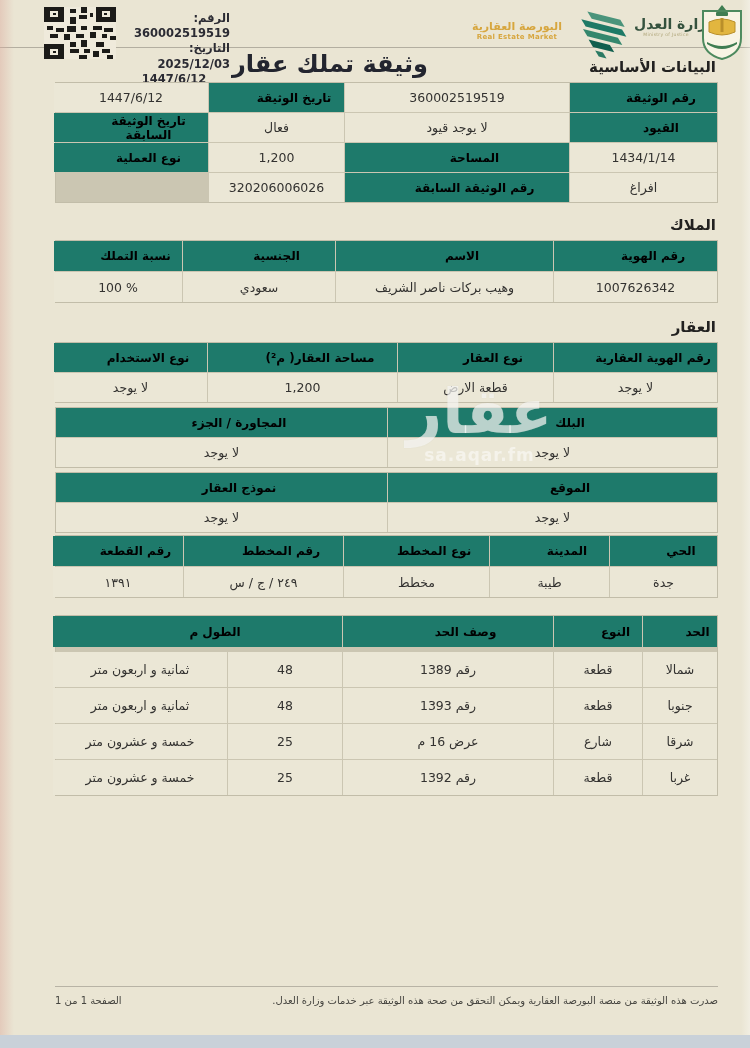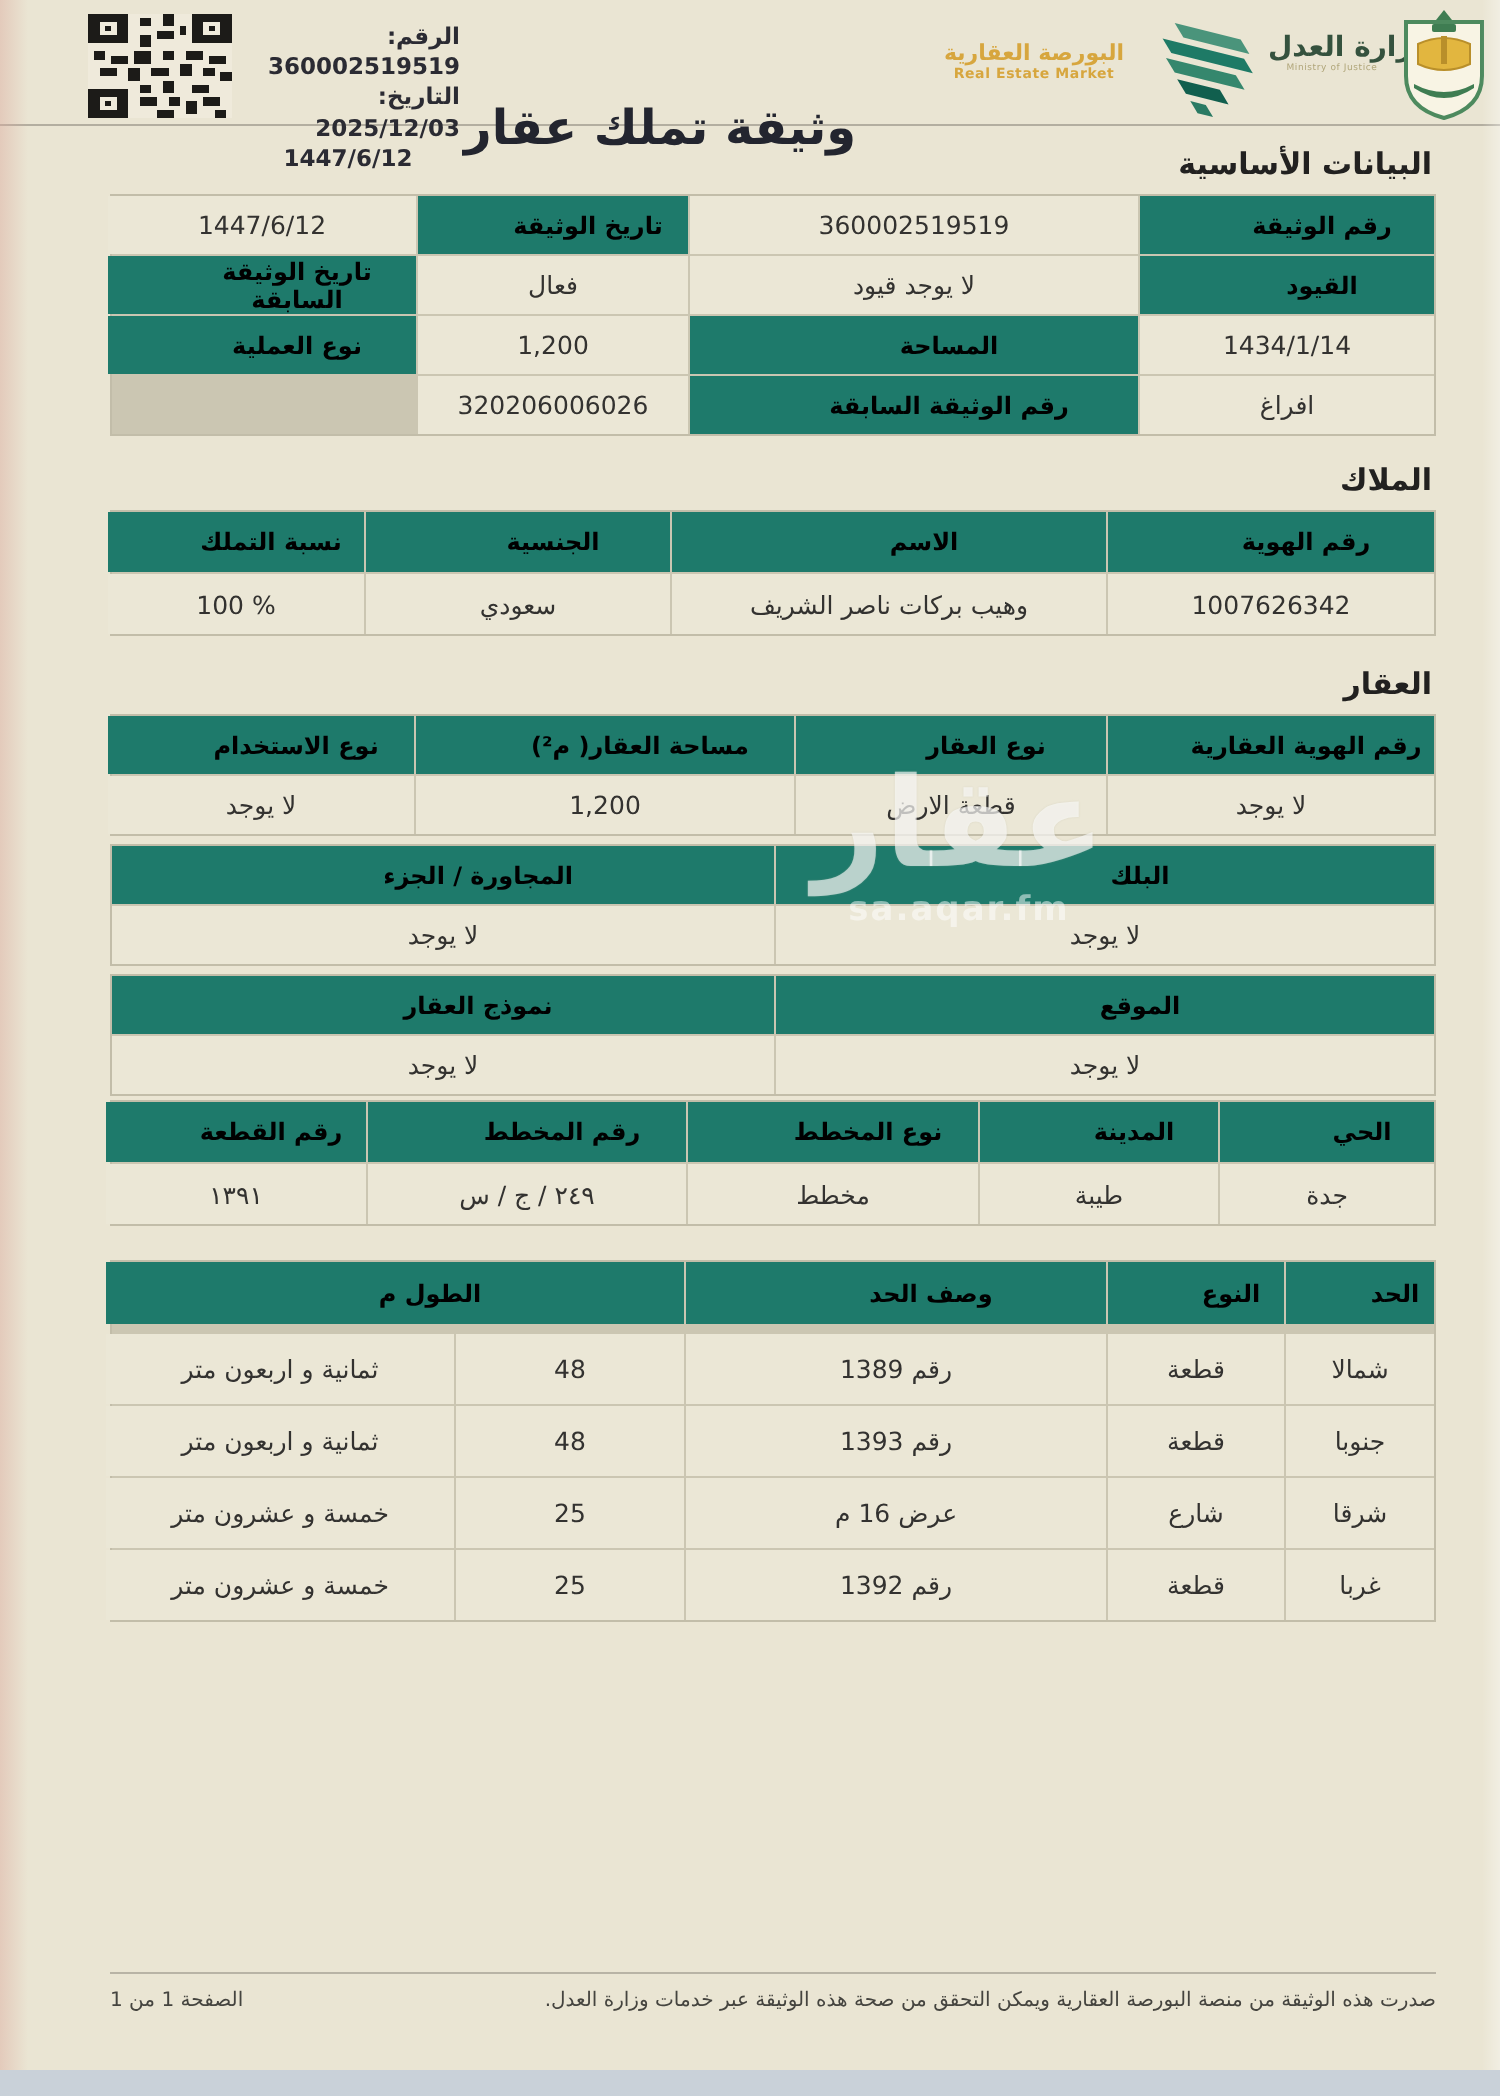--- a/index.html
+++ b/index.html
@@ -8,21 +8,21 @@
   .photo { position:relative; width:750px; height:1048px; background:#eae5d3; overflow:hidden; margin:0 auto; }
 
   
   .edge-left  { position:absolute; left:0; top:0; bottom:13px; width:14px;
                 background:linear-gradient(to right, rgba(219,170,158,.45), rgba(219,170,158,0)); z-index:6; }
   .edge-right { position:absolute; right:0; top:0; bottom:13px; width:9px;
                 background:linear-gradient(to left, rgba(255,255,255,.35), rgba(255,255,255,0)); z-index:6; }
   .bottom-strip { position:absolute; left:0; right:0; bottom:0; height:13px; background:#c9d1d9; z-index:7; }
 
   
-  .header { position:relative; height:63px; border-bottom:1px solid #b3aea0; direction:ltr; }
+  .header { position:relative; height:48px; border-bottom:1px solid #b3aea0; direction:ltr; }
   .qr { position:absolute; left:44px; top:7px; width:72px; height:52px; }
   .numblock { position:absolute; left:118px; top:11px; width:112px; direction:rtl;
               font-size:11.5px; font-weight:bold; color:#2b2b33; line-height:1.32; text-align:right; }
   .numblock .hijri { text-align:center; }
   .doc-title { position:absolute; left:232px; top:13px; width:190px; text-align:center;
                font-size:24px; font-weight:bold; color:#23252f; white-space:nowrap;margin-top:37px; }
   .rem-text { position:absolute; left:468px; top:20px; width:98px; text-align:center; color:#d7a63e; }
   .rem-text .ar { font-size:11px; font-weight:bold; letter-spacing:1px; }
   .rem-text .en { font-size:7px; font-weight:bold; letter-spacing:.3px; }
   .rem-map { position:absolute; left:566px; top:7px; width:66px; height:56px; }

